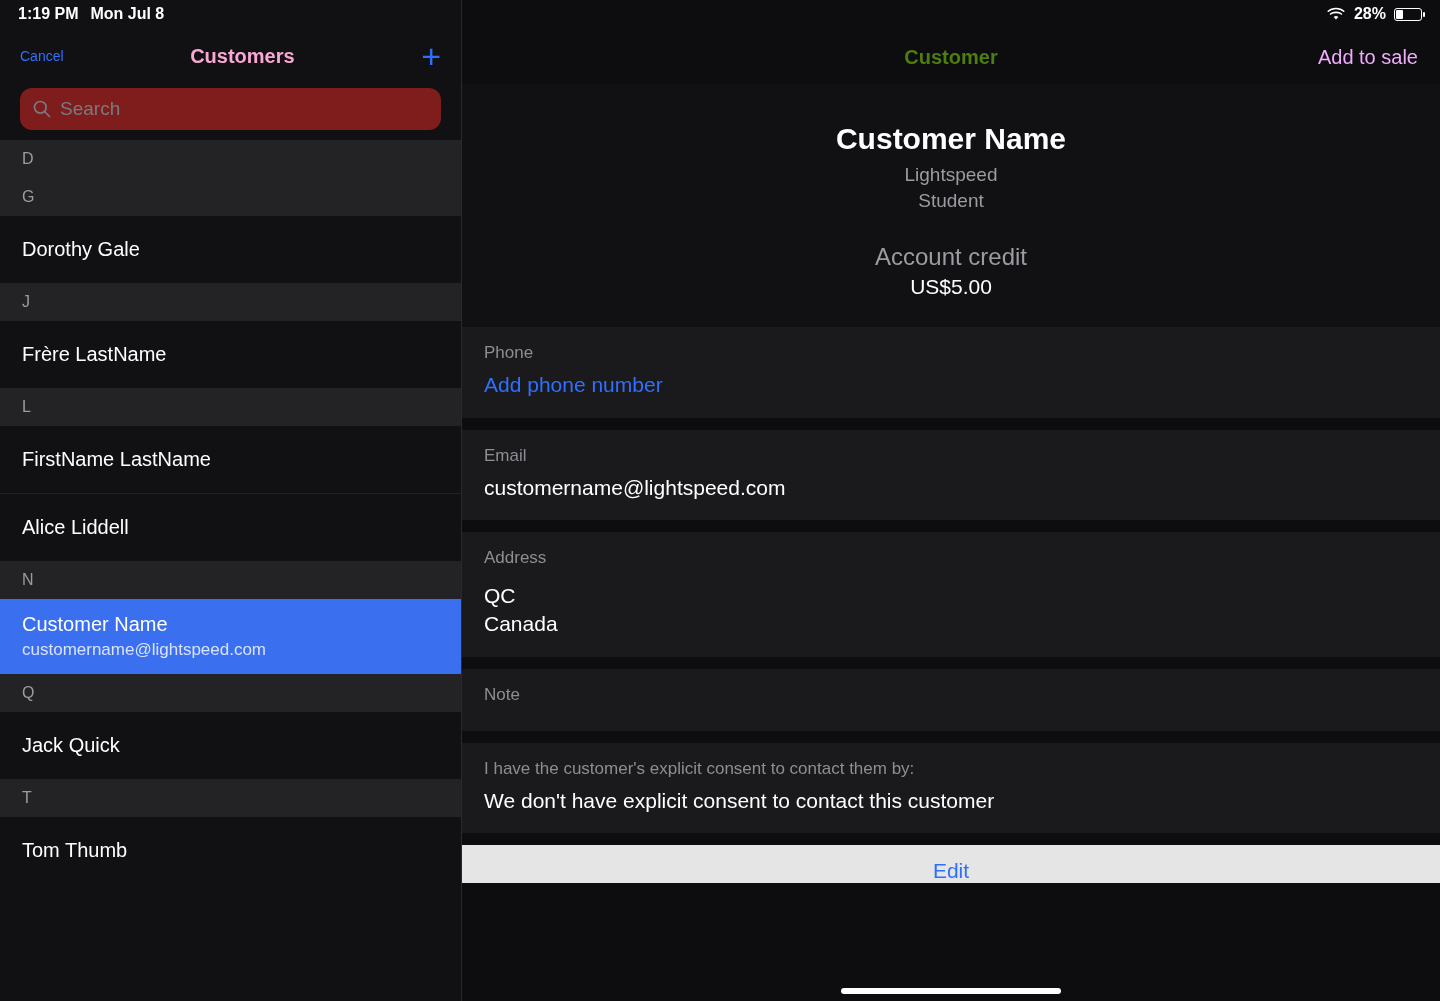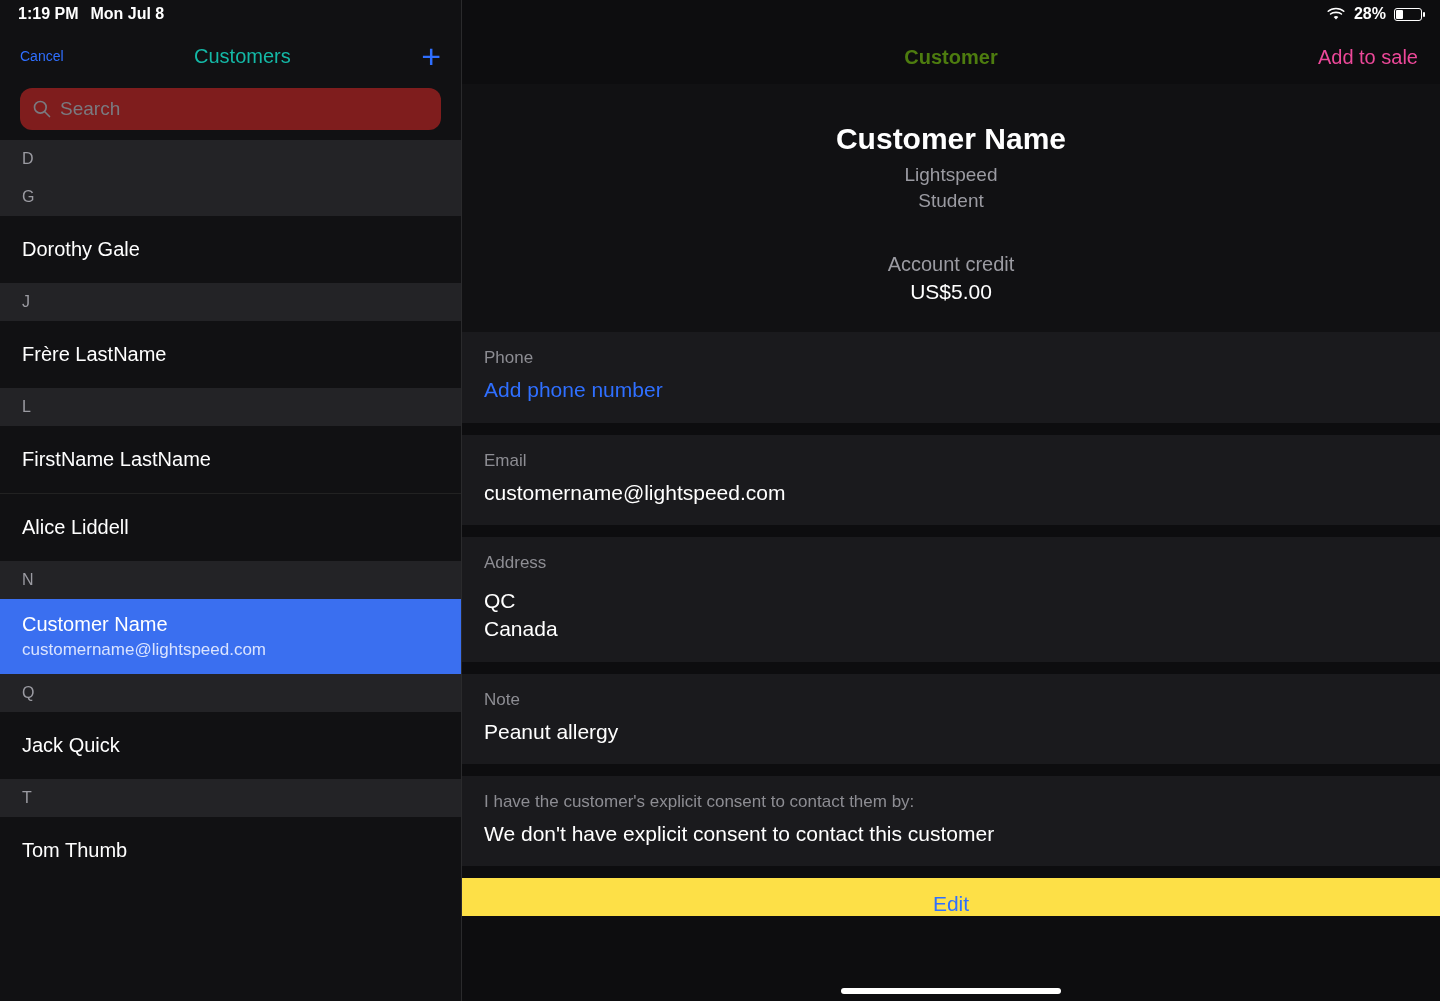--- a/index.html
+++ b/index.html
@@ -74,21 +74,21 @@
 
   
   .side-header {
     height: 52px;
     display: flex;
     align-items: center;
     justify-content: space-between;
     padding: 0 20px;
   }
   .side-header .cancel { color: #2f6fff; font-size: 14px; }
-  .side-header .title  { color: #14b8a6; font-size: 20px; font-weight: 400; }
+  .side-header .title  { color: #f9a8d4; font-size: 20px; font-weight: 700; }
   .side-header .plus   { color: #2f6fff; font-size: 34px; font-weight: 300; line-height: 1; }
 
   .search-wrap { padding: 6px 20px 10px; }
   .search {
     display: flex; align-items: center;
     background: #7f1d1d;
     border-radius: 12px;
     height: 42px;
     padding: 0 12px;
     gap: 8px;
@@ -135,49 +135,49 @@
   .detail-header {
     height: 54px;
     display: flex;
     align-items: center;
     justify-content: center;
     position: relative;
   }
   .detail-header .title { font-size: 20px; font-weight: 600; color: #4d7c0f; }
   .detail-header .action {
     position: absolute; right: 22px;
-    color: #ec4899; font-size: 20px;
+    color: #f0abfc; font-size: 20px;
   }
 
   .hero {
     text-align: center;
     padding: 38px 0 28px;
     background: #111113;
   }
   .hero h1 { font-size: 30px; font-weight: 600; margin-bottom: 6px; }
   .hero .meta { color: #9b9ba2; font-size: 19px; line-height: 1.35; }
-  .hero .credit-label { color: #9b9ba2; font-size: 20px; margin-top: 40px; }
+  .hero .credit-label { color: #9b9ba2; font-size: 24px; margin-top: 30px; }
   .hero .credit { color: #fff; font-size: 21px; margin-top: 4px; }
 
   .section {
     background: #1a1a1d;
     padding: 16px 22px 18px;
     margin-top: 12px;
   }
   .section.first { margin-top: 0; }
   .section .label { color: #8d8d93; font-size: 17px; margin-bottom: 8px; }
   .section .value { color: #fff; font-size: 21px; line-height: 1.35; }
   .section .value.link { color: #2f6fff; }
 
   .edit-bar {
     text-align: center;
     color: #2f6fff;
     font-size: 21px;
     padding: 14px 0 0;
-    background: #fde047;
+    background: #e5e5e5;
     margin-top: 12px;
   }
 
   .home-indicator {
     position: absolute;
     bottom: 7px; left: 50%;
     transform: translateX(-50%);
     width: 220px; height: 6px;
     background: #fff;
     border-radius: 5px;
@@ -292,21 +292,20 @@
     </div>
 
     <div class="section">
       <div class="label">Address</div>
       <div class="value" style="margin-top:14px">QC</div>
       <div class="value">Canada</div>
     </div>
 
     <div class="section">
       <div class="label">Note</div>
-      <div class="value">Peanut allergy</div>
     </div>
 
     <div class="section">
       <div class="label">I have the customer's explicit consent to contact them by:</div>
       <div class="value">We don't have explicit consent to contact this customer</div>
     </div>
 
     <div class="edit-bar">Edit</div>
 
     <div class="home-indicator"></div>

